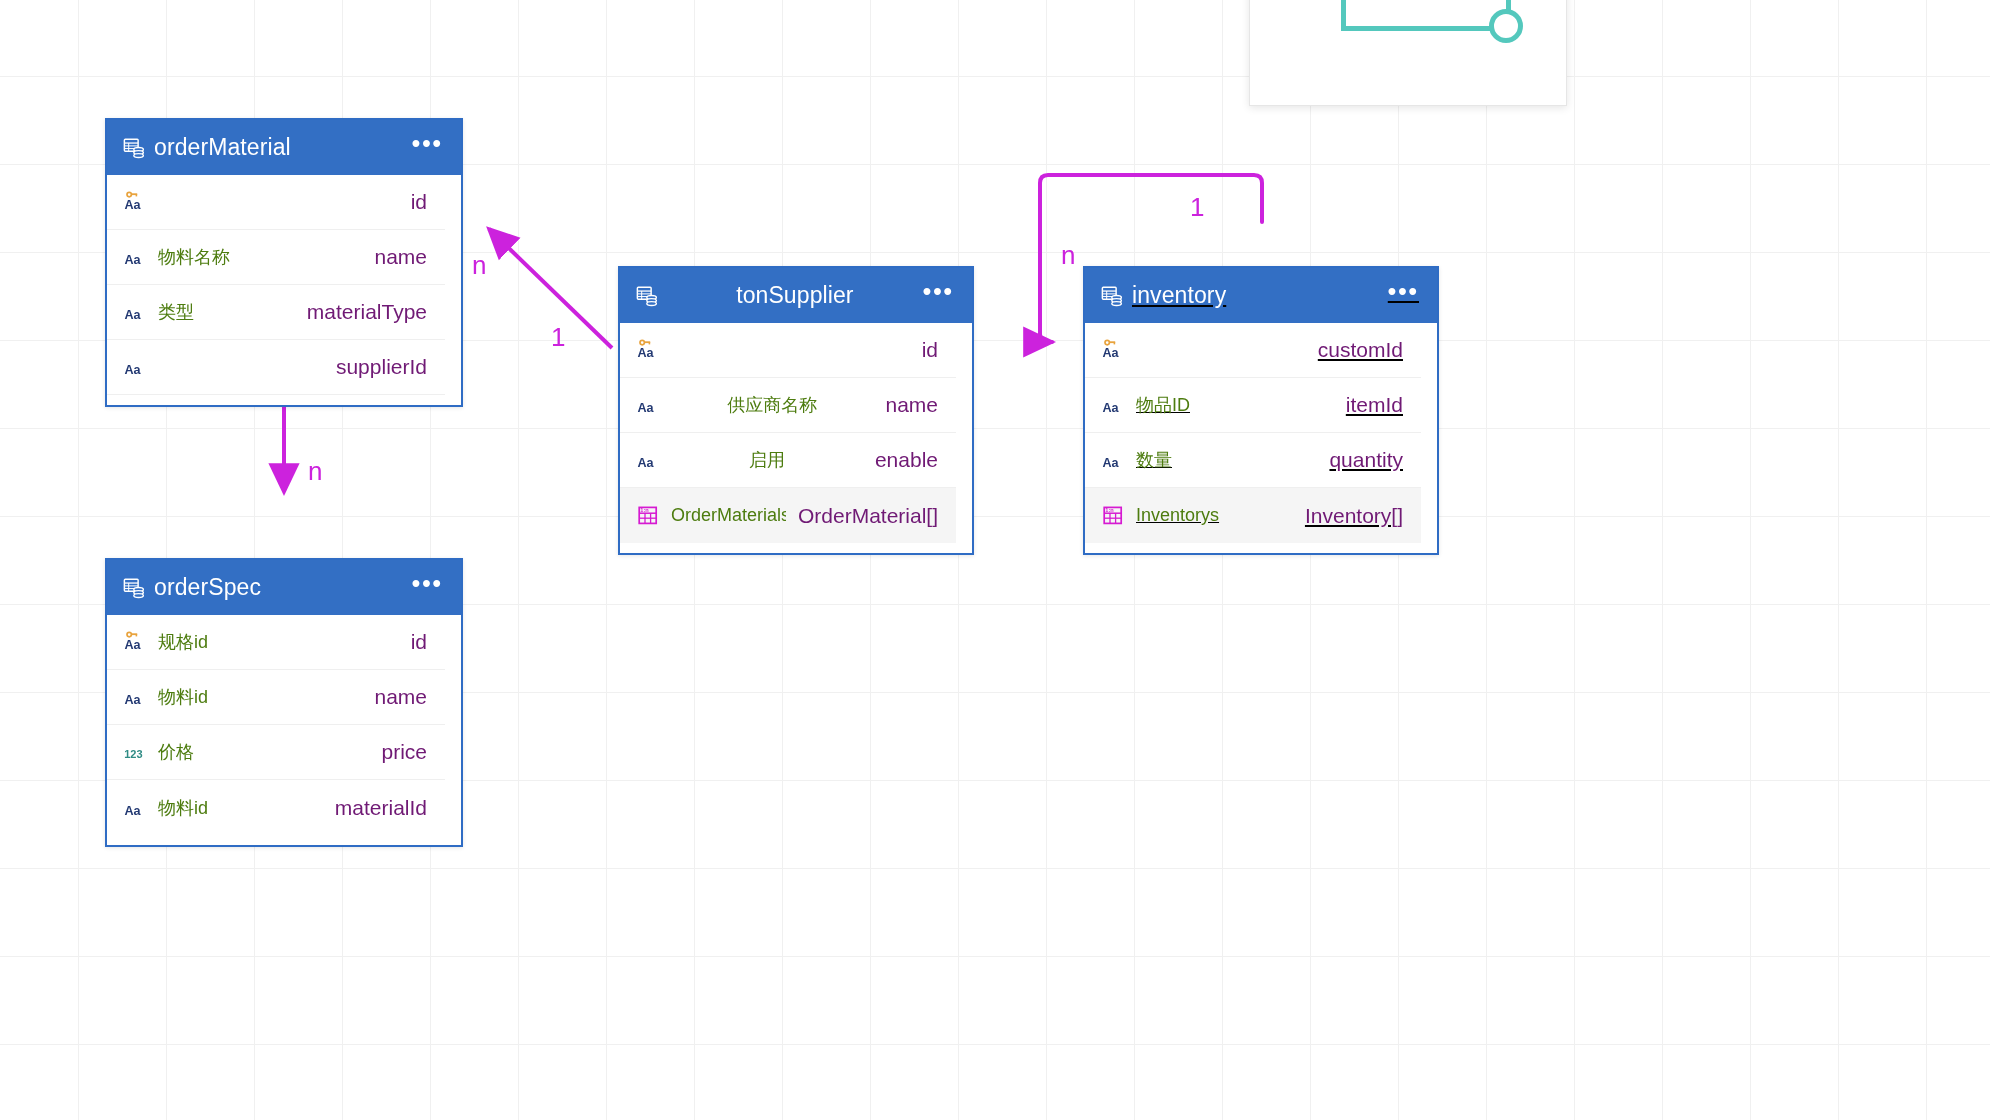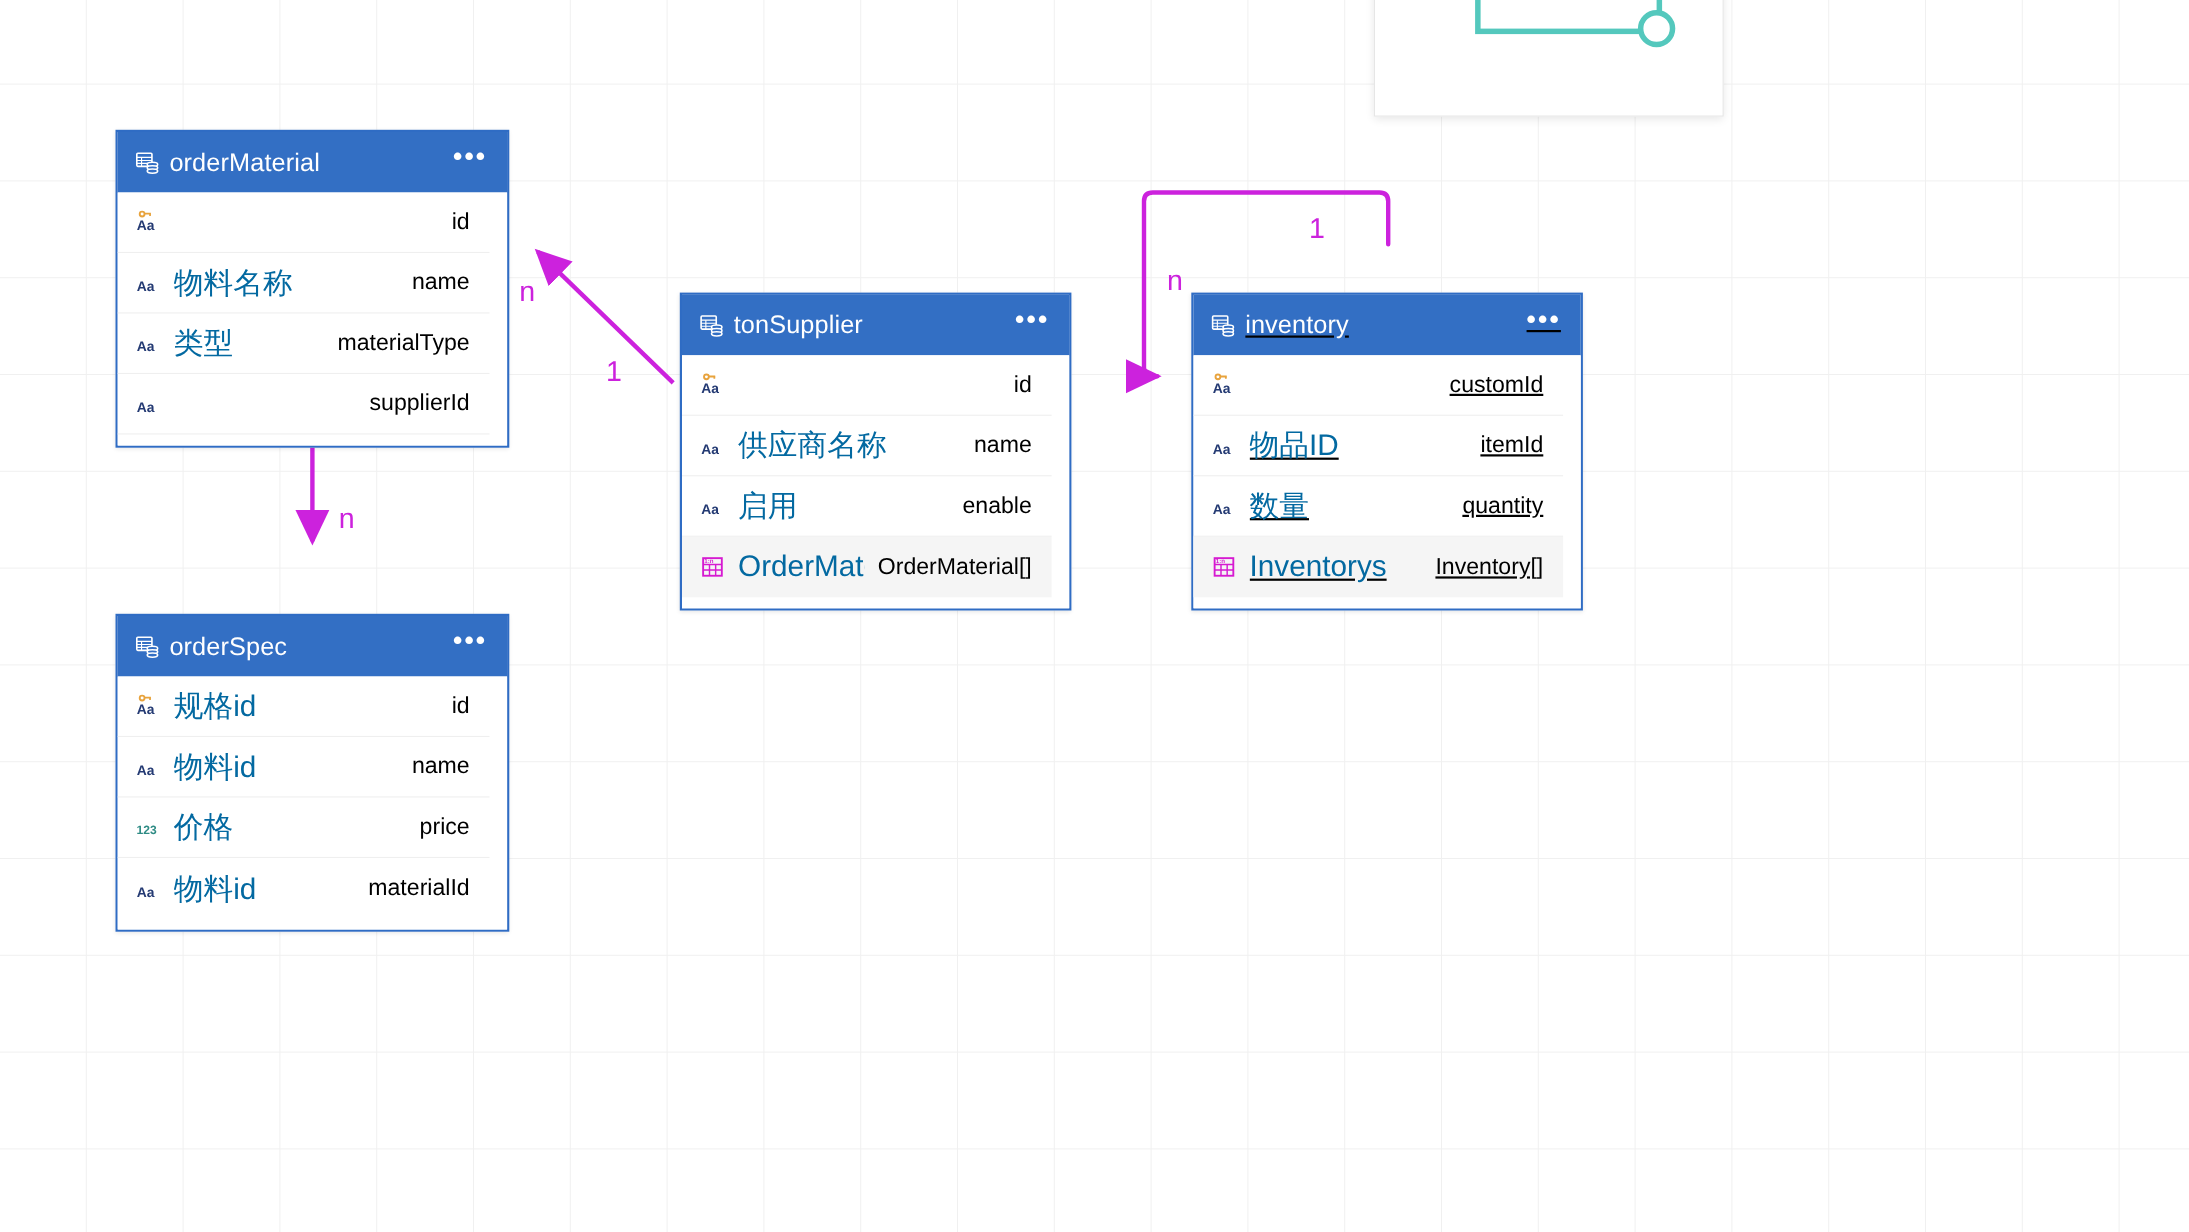--- a/index.html
+++ b/index.html
@@ -93,30 +93,30 @@
   .field-icon {
     width: 24px;
     height: 24px;
     flex: 0 0 24px;
     margin-right: 10px;
     position: relative;
     display: block;
   }
 
   .field-label {
-    font-size: 27px;
-    color: #0369a1;
+    font-size: 18px;
+    color: #4d7c0f;
     flex: 1 1 auto;
     white-space: nowrap;
     overflow: hidden;
   }
 
   .field-type {
     font-size: 21px;
-    color: #000000;
+    color: #701a75;
     white-space: nowrap;
     margin-left: 12px;
   }
 
   
   #rel-layer {
     position: absolute;
     left: 0; top: 0;
     width: 1990px;
     height: 1120px;
@@ -295,21 +295,21 @@
           </div>
           <div class="field-row last">
             <svg class="field-icon" viewBox="0 0 24 24">
               <text x="0.4" y="19.4" font-family="Liberation Sans, sans-serif" font-size="12.6" font-weight="bold" fill="#243a73">Aa</text>
             </svg>
             <span class="field-label">物料id</span>
             <span class="field-type">materialId</span>
           </div>
         </div>
       </div>
-      <div class="entity" style="left: 618px; top: 220px; width: 356px;">
+      <div class="entity" style="left: 618px; top: 220px; width: 356px; text-align: center;">
         <div class="entity-header">
           <svg class="table-icon" viewBox="0 0 24 24">
             <rect x="1.5" y="2.5" width="15" height="13" rx="1" fill="none" stroke="#ffffff" stroke-width="1.6"></rect>
             <line x1="1.5" y1="6.6" x2="16.5" y2="6.6" stroke="#ffffff" stroke-width="1.4"></line>
             <line x1="1.5" y1="9.7" x2="16.5" y2="9.7" stroke="#ffffff" stroke-width="1.1"></line>
             <line x1="1.5" y1="12.6" x2="16.5" y2="12.6" stroke="#ffffff" stroke-width="1.1"></line>
             <line x1="6.2" y1="6.6" x2="6.2" y2="15.5" stroke="#ffffff" stroke-width="1.1"></line>
             <ellipse cx="17" cy="13.6" rx="5.2" ry="2.1" fill="#336fc4" stroke="#ffffff" stroke-width="1.5"></ellipse>
             <ellipse cx="17" cy="17.0" rx="5.2" ry="2.1" fill="#336fc4" stroke="#ffffff" stroke-width="1.5"></ellipse>
             <ellipse cx="17" cy="20.2" rx="5.2" ry="2.1" fill="#336fc4" stroke="#ffffff" stroke-width="1.5"></ellipse>

